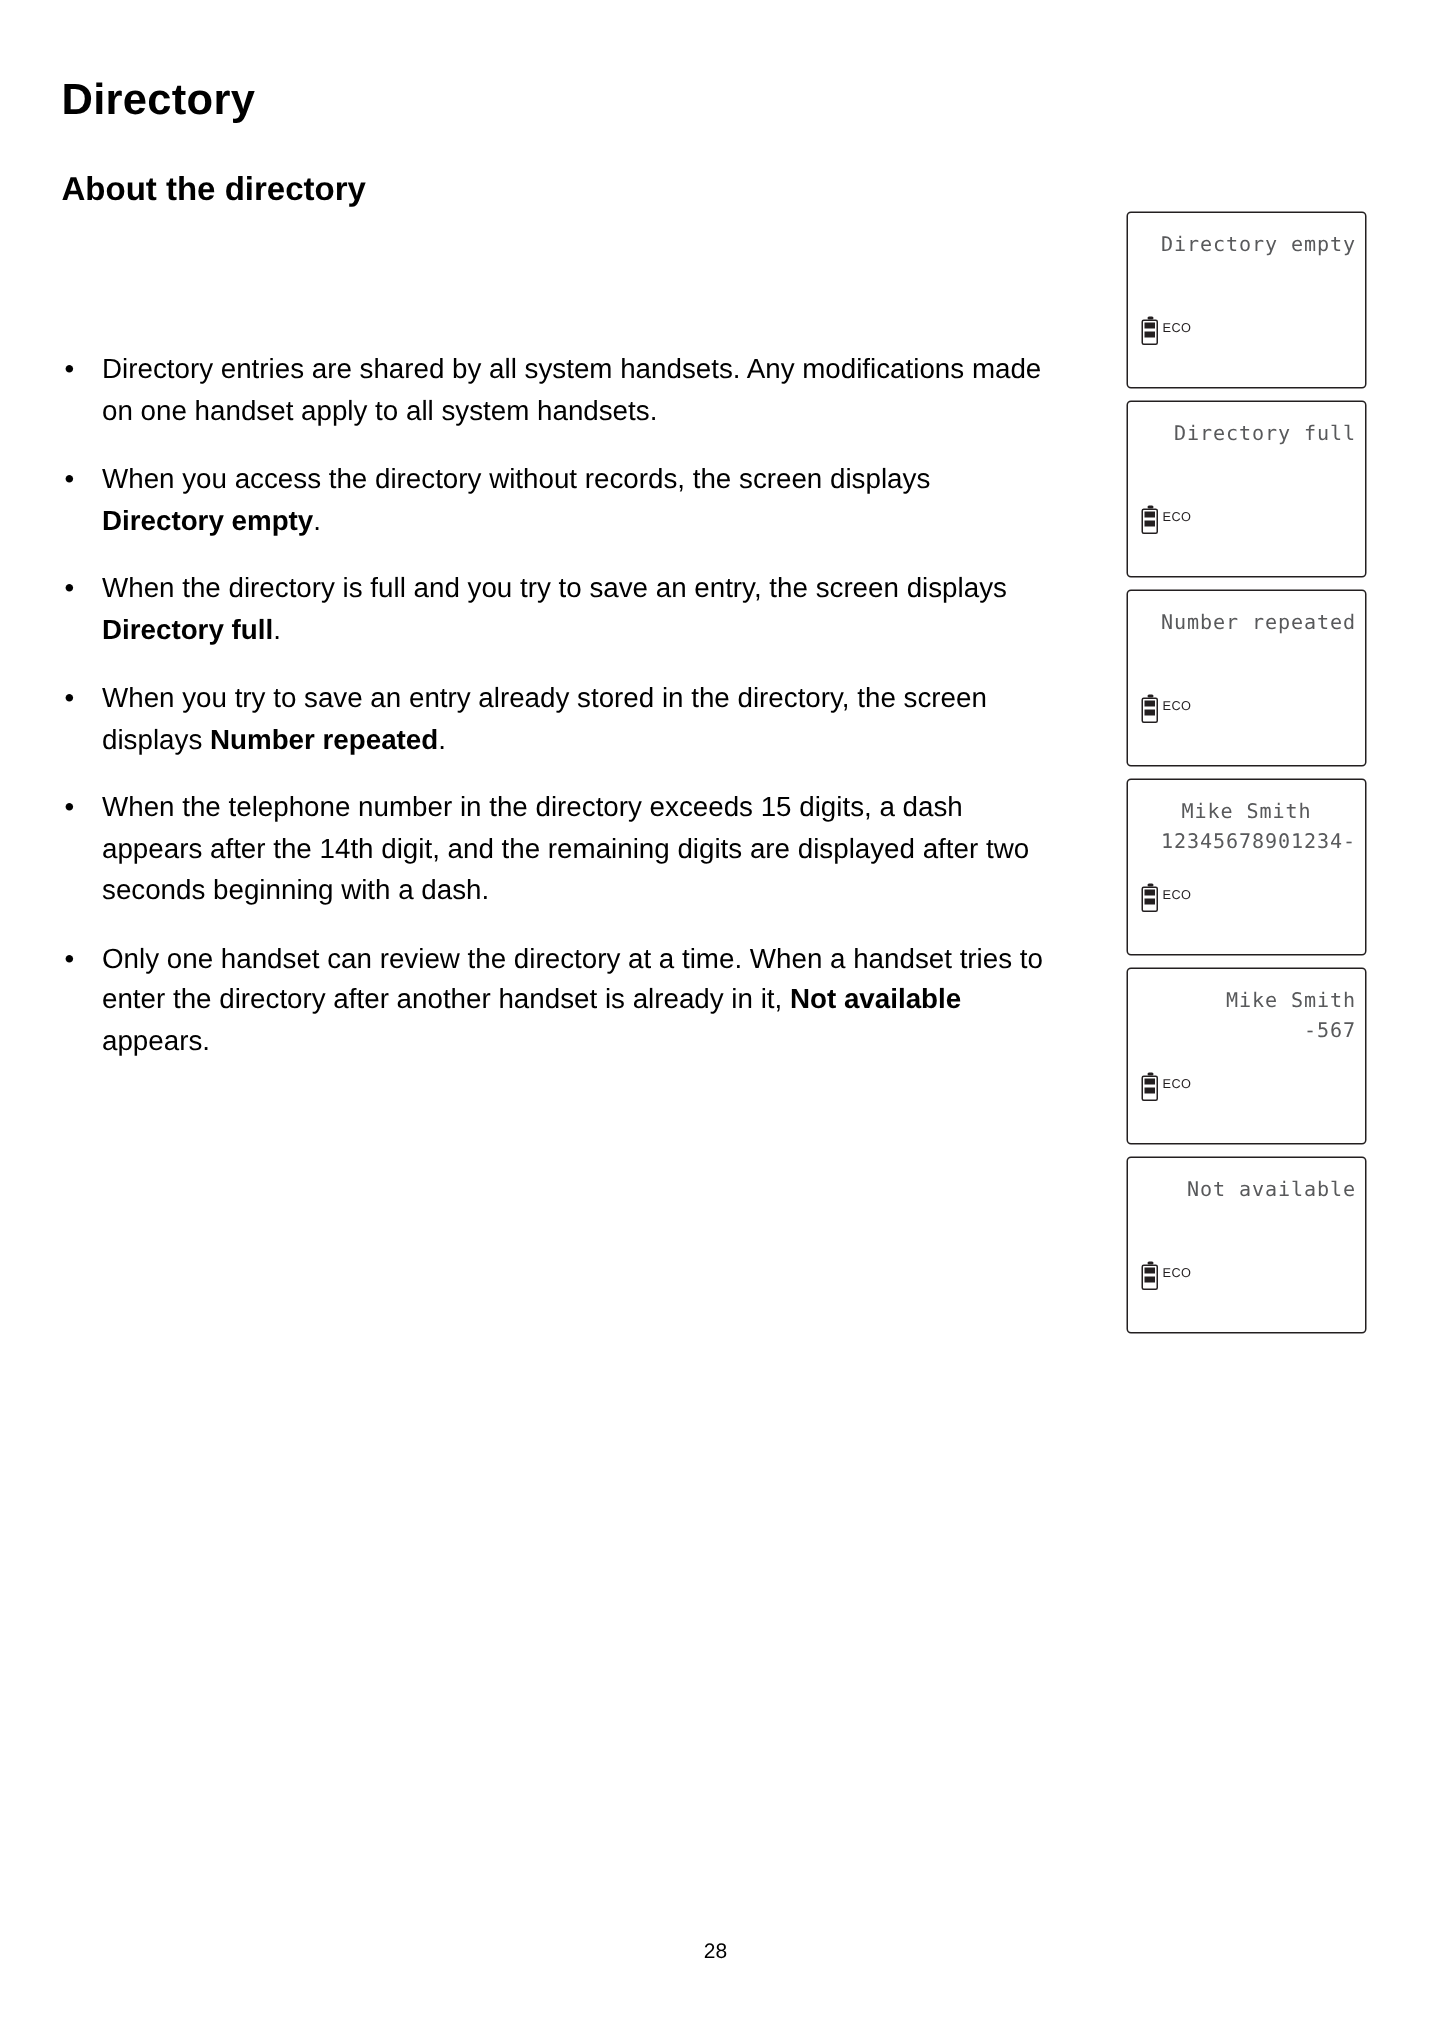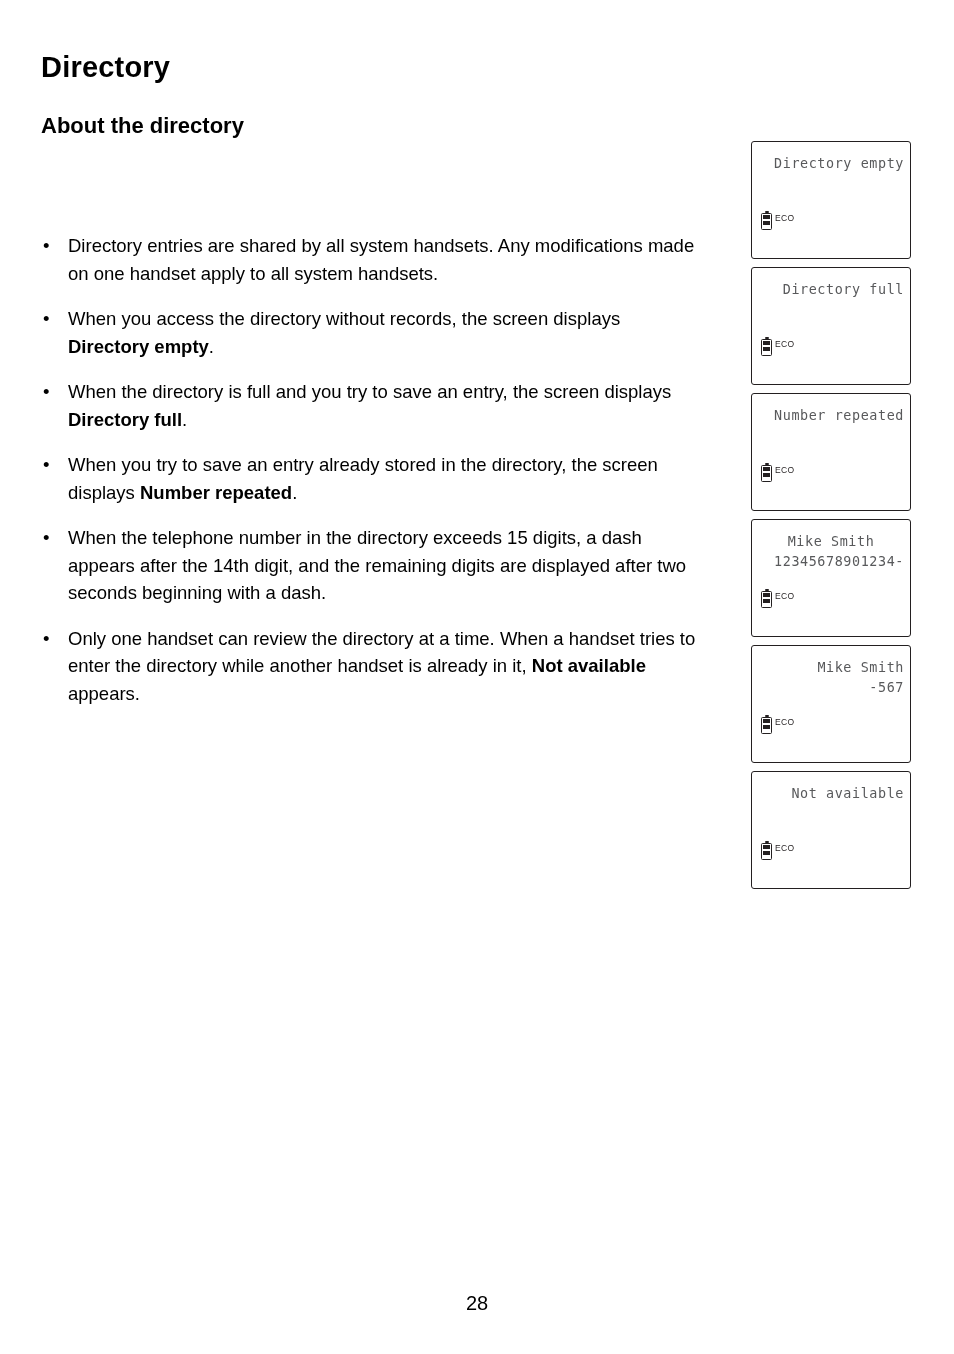--- a/index.html
+++ b/index.html
@@ -153,40 +153,40 @@
     margin-left: 3px;
     margin-top: 0px;
     font-weight: normal;
   }
   .page-number {
     position: absolute;
     left: 0;
     right: 0;
     top: 1292px;
     text-align: center;
-    font-size: 20px;
+    font-size: 14px;
   }
 </style>
 </head>
 <body>
 
 <div class="page">
 
   <h1 class="page-title">Directory</h1>
 
   <h2 class="section-title">About the directory</h2>
 
 
   <div class="bullets">
       <div class="bullet"><span class="dot">•</span><span><span>Directory entries are shared by all system handsets. Any modifications made on one handset apply to all system handsets.</span></span></div>
       <div class="bullet"><span class="dot">•</span><span><span>When you access the directory without records, the screen displays </span><b>Directory empty</b><span>.</span></span></div>
       <div class="bullet"><span class="dot">•</span><span><span>When the directory is full and you try to save an entry, the screen displays </span><b>Directory full</b><span>.</span></span></div>
       <div class="bullet"><span class="dot">•</span><span><span>When you try to save an entry already stored in the directory, the screen displays </span><b>Number repeated</b><span>.</span></span></div>
       <div class="bullet"><span class="dot">•</span><span><span>When the telephone number in the directory exceeds 15 digits, a dash appears after the 14th digit, and the remaining digits are displayed after two seconds beginning with a dash.</span></span></div>
-      <div class="bullet"><span class="dot">•</span><span><span>Only one handset can review the directory at a time. When a handset tries to enter the directory while another handset is already in it, </span><b>Not available</b><span> appears.</span></span></div>
+      <div class="bullet"><span class="dot">•</span><span><span>Only one handset can review the directory at a time. When a handset tries to enter the directory after another handset is already in it, </span><b>Not available</b><span> appears.</span></span></div>
     </div>
 
   <div class="screens">
       <div class="lcd">
         <div class="lines">
           <div class="line right">Directory empty</div>
         </div>
         <div class="statusbar">
           <div class="batt">
             <div class="fill"></div>

